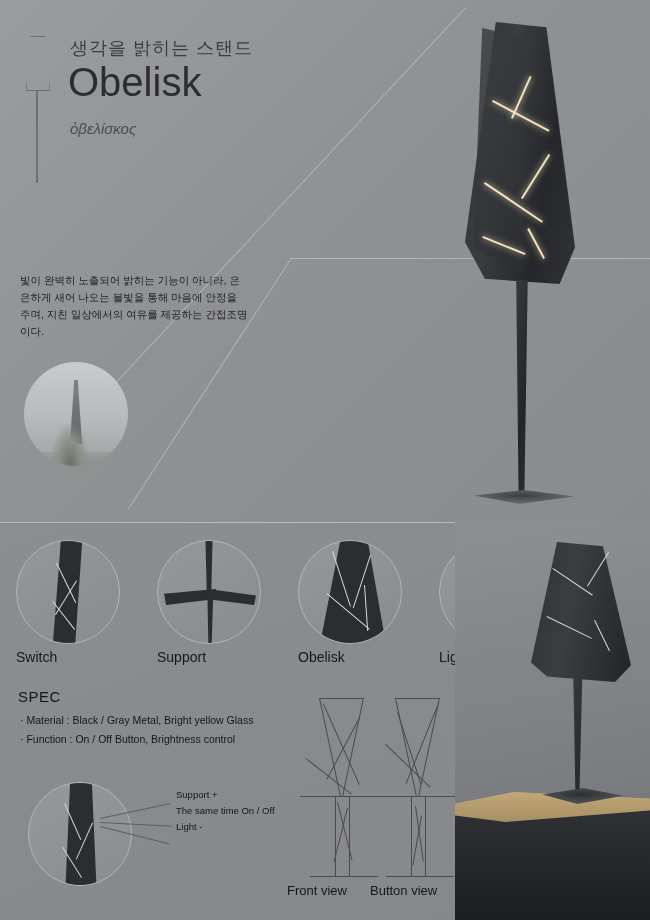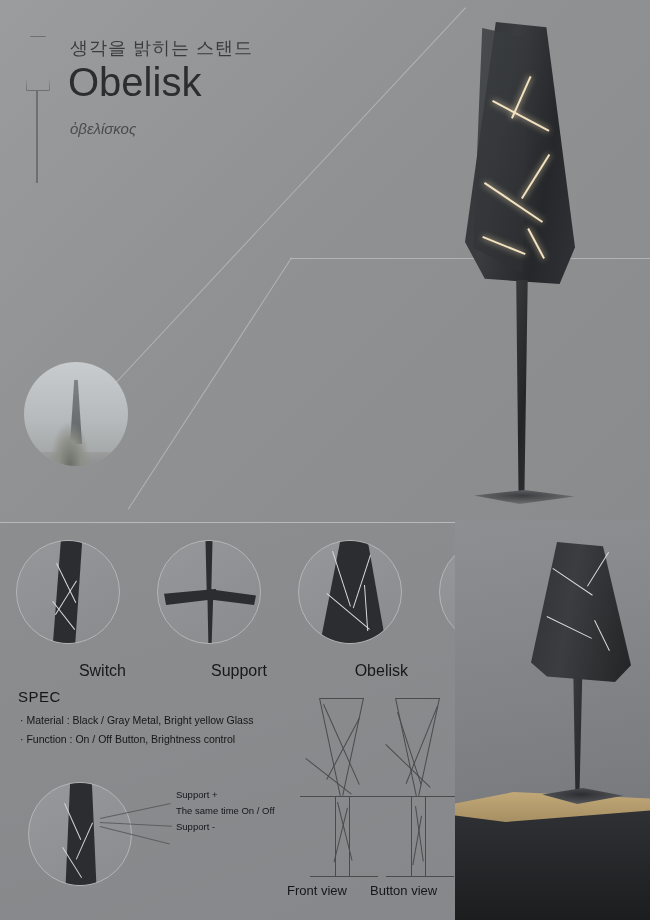--- a/index.html
+++ b/index.html
@@ -109,21 +109,21 @@
   .circles{
     position:absolute;left:0;top:540px;width:650px;height:140px;
   }
   .c-item{position:absolute;width:110px;}
   .c-circle{
     width:102px;height:102px;border-radius:50%;overflow:hidden;position:relative;
     border:1px solid #b4b5b6;
     background:linear-gradient(150deg,#96979a,#8a8b8e);
   }
   .c-label{
-    text-align:right;margin-top:18px;font-size:16px;color:#17181a;
+    text-align:left;margin-top:5px;font-size:14px;color:#17181a;
   }
   .shard{position:absolute;background:#2b2d30;}
   .hair{position:absolute;background:#d7d9da;height:1px;transform-origin:0 0;}
   
   .spec-title{
     position:absolute;left:18px;top:688px;font-size:15px;color:#151618;letter-spacing:.5px;
   }
   .spec-line{
     position:absolute;left:20px;font-size:10.5px;color:#151618;
   }
@@ -189,20 +189,21 @@
 
     <div class="logo-mark">
       <div class="cap"></div>
       <div class="stem"></div>
     </div>
 
     <div class="kor-sub">생각을 밝히는 스탠드</div>
     <div class="title-main">Obelisk</div>
     <div class="title-greek">ὀβελίσκος</div>
 
+    <div class="desc">빛이 완벽히 노출되어 밝히는 기능이 아니라, 은은하게 새어 나오는 불빛을 통해 마음에 안정을 주며, 지친 일상에서의 여유를 제공하는 간접조명이다.</div>
 
     <div class="photo-circle">
       <div class="obel"></div>
       <div class="grass"></div>
       <div class="tree"></div>
     </div>
 
     <div class="hero">
       <div class="shade"></div>
       <div class="shade2"></div>
@@ -269,21 +270,21 @@
     <div class="shard" style="left:30px;top:-8px;width:44px;height:120px;clip-path:polygon(26% 0,74% 0,86% 100%,14% 100%);"></div>
     <div class="hair" style="left:36px;top:20px;width:40px;transform:rotate(66deg);background:#cfd1d2;"></div>
     <div class="hair" style="left:64px;top:40px;width:40px;transform:rotate(114deg);background:#cfd1d2;"></div>
     <div class="hair" style="left:34px;top:64px;width:36px;transform:rotate(58deg);background:#cfd1d2;"></div>
   </div>
   <div class="lead" style="left:100px;top:818px;width:72px;transform:rotate(-12deg);"></div>
   <div class="lead" style="left:100px;top:822px;width:72px;transform:rotate(3deg);"></div>
   <div class="lead" style="left:100px;top:826px;width:72px;transform:rotate(14deg);"></div>
   <div class="lead-label" style="left:176px;top:789px;">Support +</div>
   <div class="lead-label" style="left:176px;top:805px;">The same time On / Off</div>
-  <div class="lead-label" style="left:176px;top:821px;">Support -</div>
+  <div class="lead-label" style="left:176px;top:821px;">Light -</div>
 
   <div class="ortho" style="left:296px;top:698px;width:96px;height:180px;">
     <div class="ln" style="left:24px;top:0;width:44px;"></div>
     <div class="ln" style="left:24px;top:0;width:100px;transform:rotate(78deg);"></div>
     <div class="ln" style="left:68px;top:0;width:100px;transform:rotate(102deg);"></div>
     <div class="ln" style="left:4px;top:98px;width:88px;"></div>
     <div class="ln" style="left:40px;top:98px;width:80px;transform:rotate(90deg);"></div>
     <div class="ln" style="left:54px;top:98px;width:80px;transform:rotate(90deg);"></div>
     <div class="ln" style="left:14px;top:178px;width:68px;"></div>
     <div class="ln" style="left:28px;top:6px;width:88px;transform:rotate(66deg);"></div>

